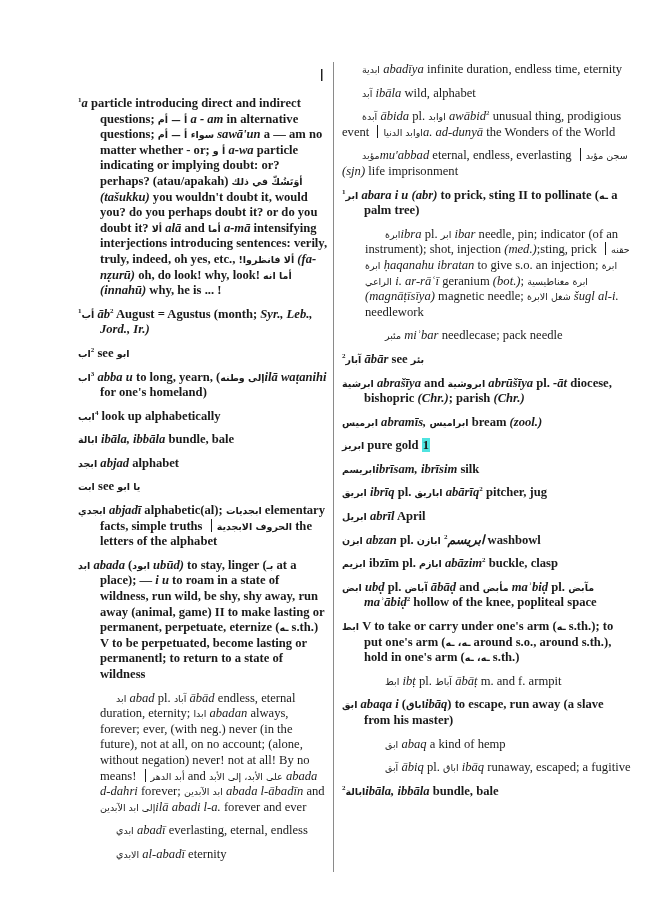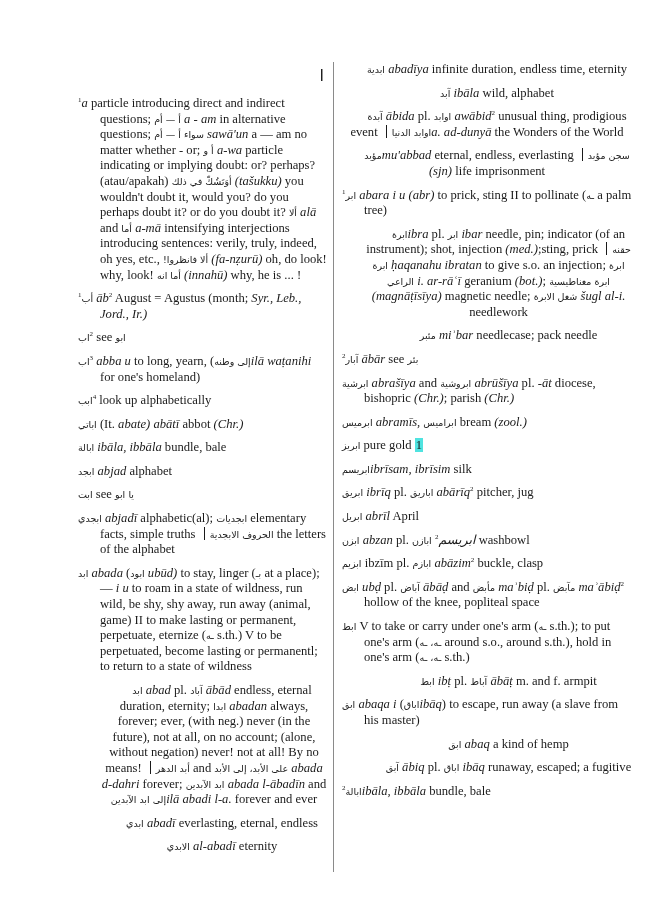--- a/index.html
+++ b/index.html
@@ -4,42 +4,41 @@
 <style>
   html, body { margin:0; padding:0; background:#ffffff; }
   body { width:650px; height:920px; position:relative; overflow:hidden;
          font-family:"Liberation Serif", "DejaVu Serif", serif; color:#1a1a1a; }
   .page-header { position:absolute; left:300px; top:66px; width:24px; text-align:right;
                  font-size:16px; font-family:"DejaVu Sans", sans-serif; }
   .col { position:absolute; font-size:12.6px; line-height:15.6px; }
   #left-col { left:78px; top:96px; width:250px; }
   #right-col { left:342px; top:62px; width:290px; }
   .divider { position:absolute; left:333px; top:62px; width:1px; height:810px; background:#8a8a8a; }
-  .entry { padding-left:22px; text-indent:-22px; margin-bottom:8px; }
-  .sub { padding-left:0; text-indent:22px; margin-bottom:8px;text-align:center; }
+  .entry { padding-left:22px; text-indent:-22px; margin-bottom:8px;font-weight:bold; }
+  .sub { padding-left:0; text-indent:22px; margin-bottom:8px; }
   #left-col .sub { padding-left:22px; text-indent:16px; }
   #right-col .sub { padding-left:23px; text-indent:20px; }
   #right-col .sub.flush { padding-left:0; text-indent:20px; }
   .ar { font-family:"DejaVu Sans", sans-serif; font-size:9.5px; direction:rtl; unicode-bidi:isolate; }
   .tr { font-style:italic; }
   sup { font-size:7px; line-height:0; }
   .hl { background:#4fe3e0; padding:0 1px; }
   .bar { display:inline-block; width:1px; height:13px; background:#1a1a1a; vertical-align:-2px; margin:0 5px; }
 </style>
 </head>
 <body>
 
 <div class="page-header">ا</div>
 <div id="left-col" class="col">
     <div class="entry"><sup>1</sup><span class="tr">a</span><span> particle introducing direct and indirect questions; </span><span class="ar" dir="rtl">أ — أم</span><span> </span><span class="tr">a - am</span><span> in alternative questions; </span><span class="ar" dir="rtl">سواء أ — أم</span><span> </span><span class="tr">sawā'un</span><span> a — am no matter whether - or; </span><span class="ar" dir="rtl">أ و</span><span> </span><span class="tr">a-wa</span><span> particle indicating or implying doubt: or? perhaps? (atau/apakah) </span><span class="ar" dir="rtl">أوَتَشُكّ في ذلك</span><span> </span><span class="tr">(tašukku)</span><span> you wouldn't doubt it, would you? do you perhaps doubt it? or do you doubt it? </span><span class="ar" dir="rtl">ألا</span><span> </span><span class="tr">alā</span><span> and </span><span class="ar" dir="rtl">أما</span><span> </span><span class="tr">a-mā</span><span> intensifying interjections introducing sentences: verily, truly, indeed, oh yes, etc., </span><span class="ar" dir="rtl">ألا فانظروا!</span><span> </span><span class="tr">(fa-nẓurū)</span><span> oh, do look! why, look! </span><span class="ar" dir="rtl">أما انه</span><span> </span><span class="tr">(innahū)</span><span> why, he is ... !</span></div>
     <div class="entry"><sup>1</sup><span class="ar" dir="rtl">أب</span><span> </span><span class="tr">āb</span><sup>2</sup><span> August = Agustus (month; </span><span class="tr">Syr., Leb., Jord., Ir.)</span></div>
     <div class="entry"><span class="ar" dir="rtl">اب</span><sup>2</sup><span> see </span><span class="ar" dir="rtl">ابو</span></div>
     <div class="entry"><span class="ar" dir="rtl">اب</span><sup>3</sup><span> </span><span class="tr">abba u</span><span> to long, yearn, (</span><span class="ar" dir="rtl">إلى وطنه</span><span class="tr">ilā waṭanihi</span><span> for one's homeland)</span></div>
     <div class="entry"><span class="ar" dir="rtl">ابب</span><sup>4</sup><span> look up alphabetically</span></div>
-    <div class="entry"><span class="ar" dir="rtl">اباتي</span><span> (It. </span><span class="tr">abate) abātī</span><span> abbot </span><span class="tr">(Chr.)</span></div>
     <div class="entry"><span class="ar" dir="rtl">ابالة</span><span> </span><span class="tr">ibāla, ibbāla</span><span> bundle, bale</span></div>
     <div class="entry"><span class="ar" dir="rtl">ابجد</span><span> </span><span class="tr">abjad</span><span> alphabet</span></div>
     <div class="entry"><span class="ar" dir="rtl">ابت</span><span> see </span><span class="ar" dir="rtl">ابو</span><span> </span><span class="ar" dir="rtl">يا</span></div>
     <div class="entry"><span class="ar" dir="rtl">ابجدي</span><span> </span><span class="tr">abjadī</span><span> alphabetic(al); </span><span class="ar" dir="rtl">ابجديات</span><span> elementary facts, simple truths </span><span class="bar"></span><span class="ar" dir="rtl">الحروف الابجدية</span><span> the letters of the alphabet</span></div>
     <div class="entry"><span class="ar" dir="rtl">ابد</span><span> </span><span class="tr">abada</span><span> (</span><span class="ar" dir="rtl">ابود</span><span> </span><span class="tr">ubūd)</span><span> to stay, linger (</span><span class="ar" dir="rtl">بـ</span><span> at a place); — </span><span class="tr">i u</span><span> to roam in a state of wildness, run wild, be shy, shy away, run away (animal, game) II to make lasting or permanent, perpetuate, eternize (</span><span class="ar" dir="rtl">ـه</span><span> s.th.) V to be perpetuated, become lasting or permanentl; to return to a state of wildness</span></div>
     <div class="sub"><span class="ar" dir="rtl">ابد</span><span> </span><span class="tr">abad</span><span> pl. </span><span class="ar" dir="rtl">آباد</span><span> </span><span class="tr">ābād</span><span> endless, eternal duration, eternity; </span><span class="ar" dir="rtl">ابدا</span><span> </span><span class="tr">abadan</span><span> always, forever; ever, (with neg.) never (in the future), not at all, on no account; (alone, without negation) never! not at all! By no means! </span><span class="bar"></span><span class="ar" dir="rtl">أبد الدهر</span><span> and </span><span class="ar" dir="rtl">على الأبد، إلى الأبد</span><span> </span><span class="tr">abada d-dahri</span><span> forever; </span><span class="ar" dir="rtl">ابد الآبدين</span><span> </span><span class="tr">abada l-ābadīn</span><span> and </span><span class="ar" dir="rtl">إلى ابد الآبدين</span><span class="tr">ilā abadi l-a.</span><span> forever and ever</span></div>
     <div class="sub"><span class="ar" dir="rtl">ابدي</span><span> </span><span class="tr">abadī</span><span> everlasting, eternal, endless</span></div>
     <div class="sub"><span class="ar" dir="rtl">الابدي</span><span> </span><span class="tr">al-abadī</span><span> eternity</span></div>
   </div>
 <div class="divider"></div>

